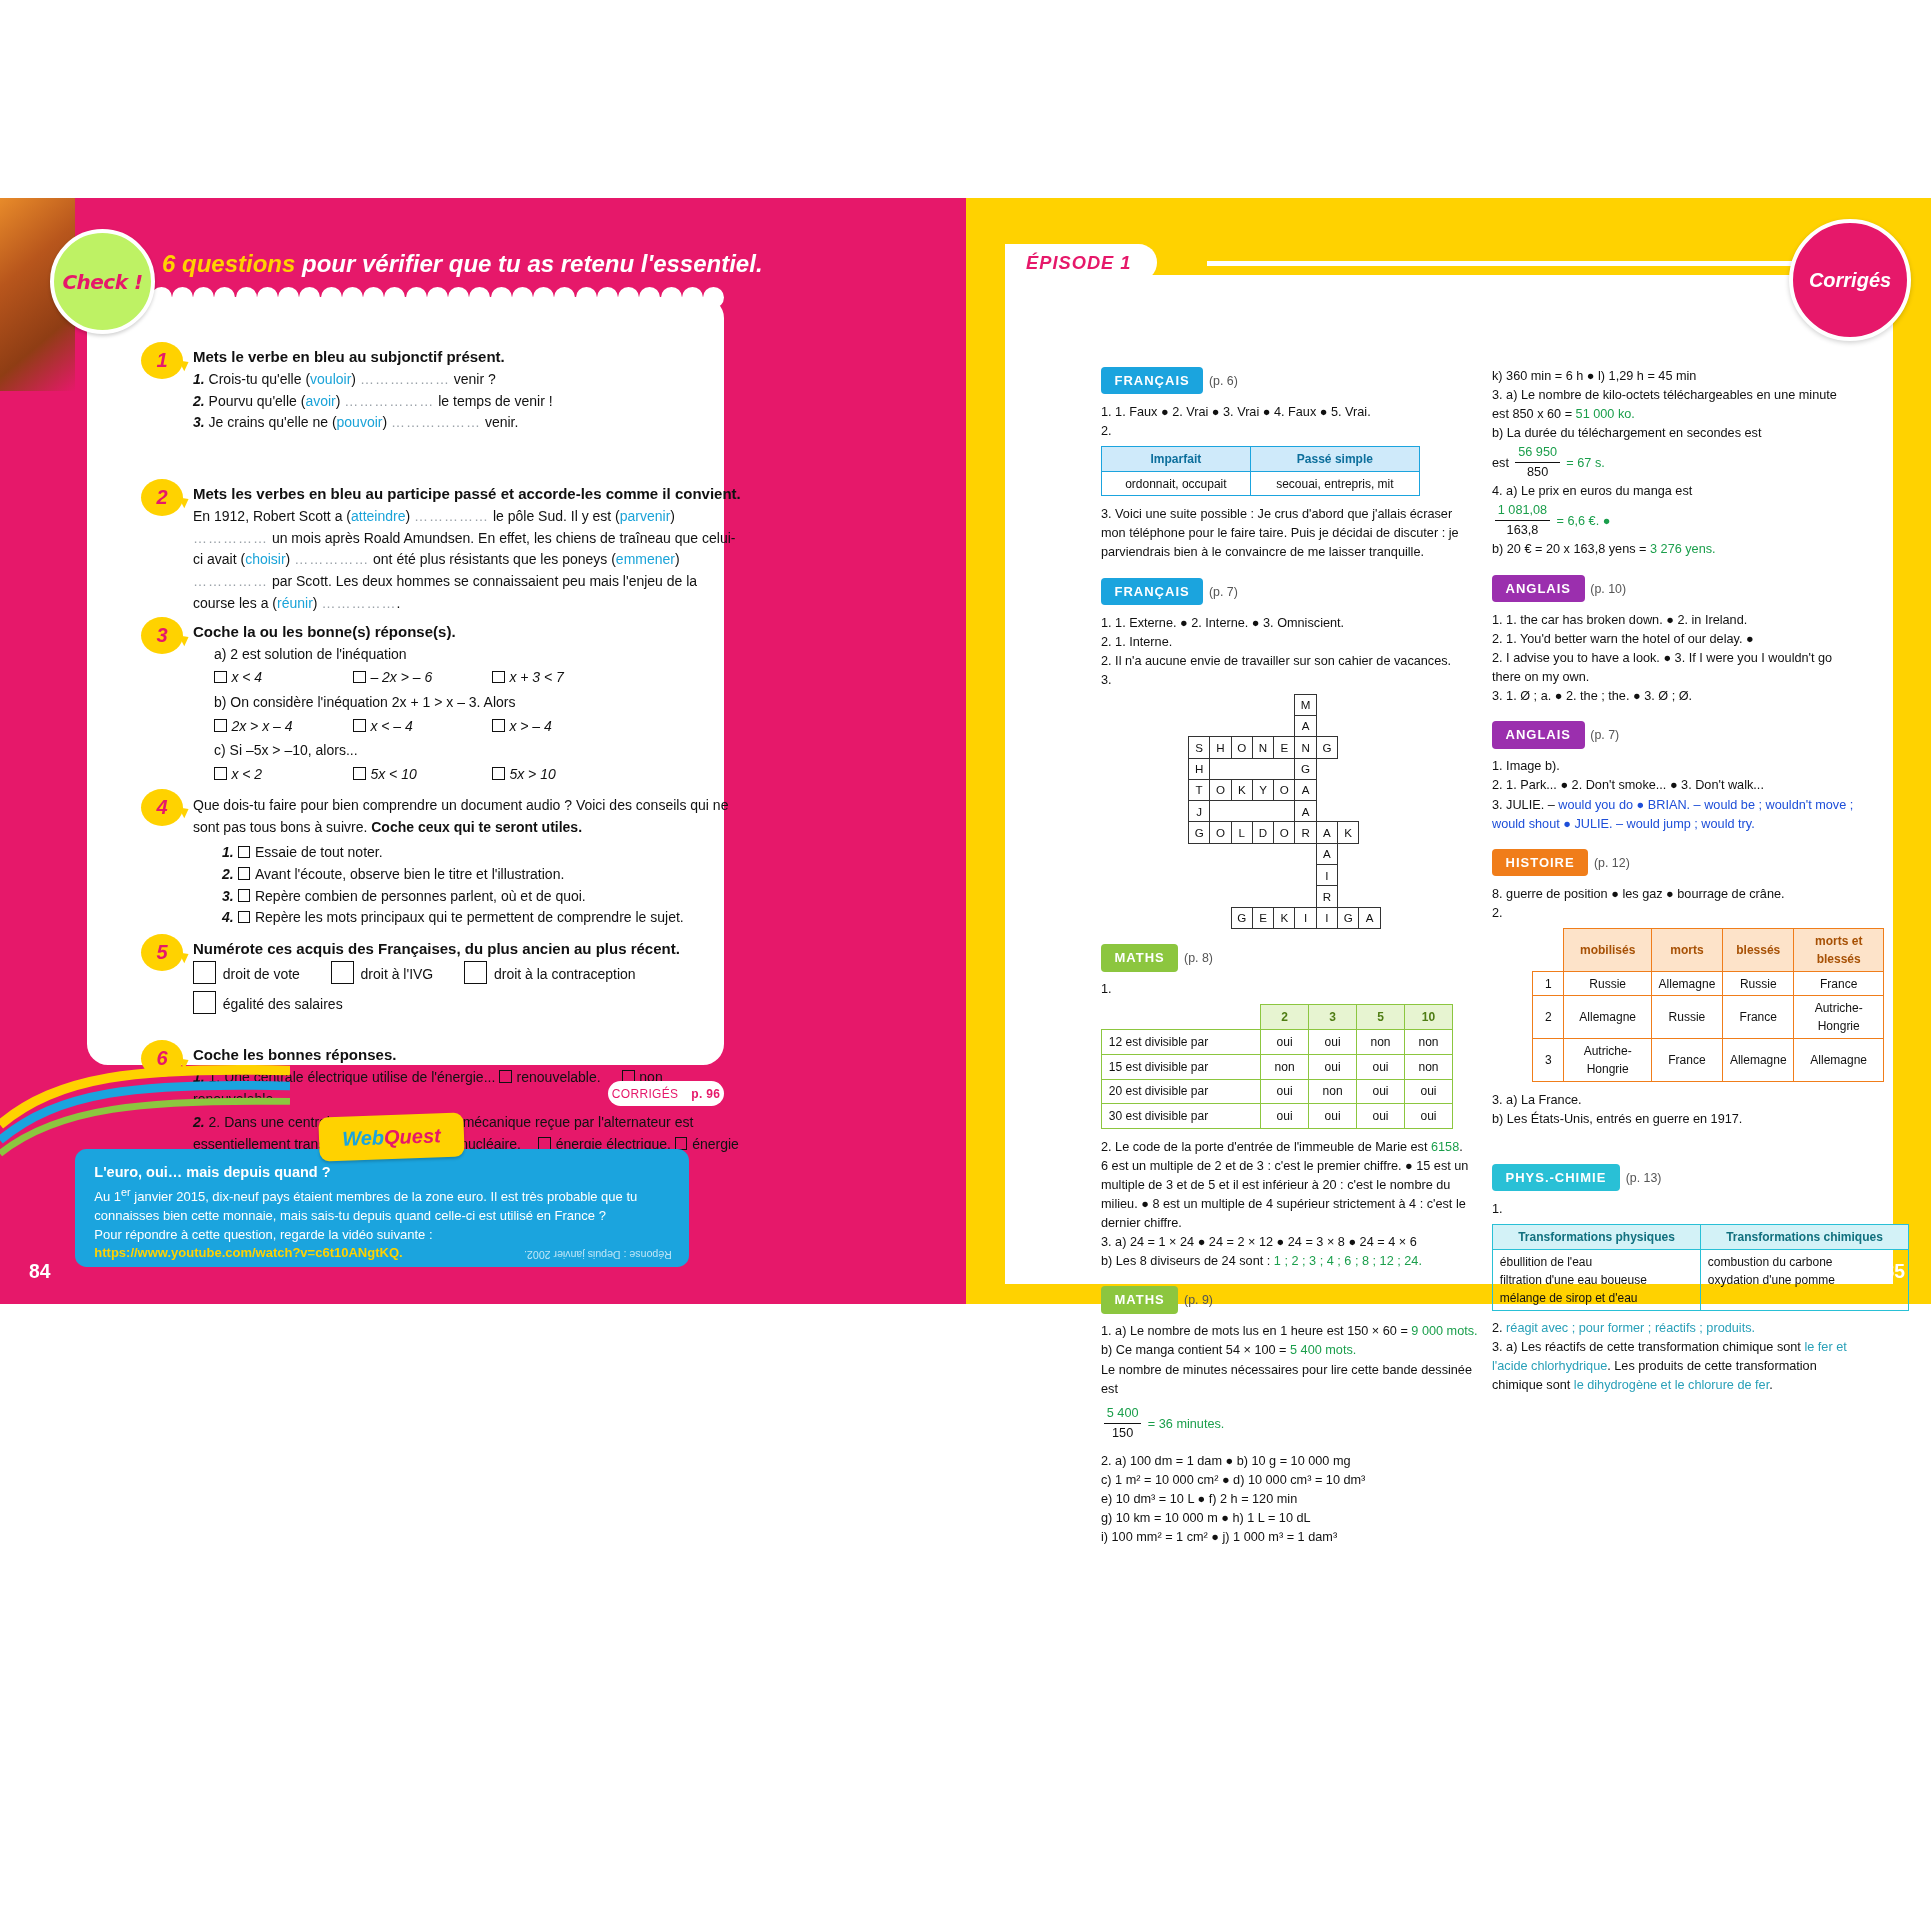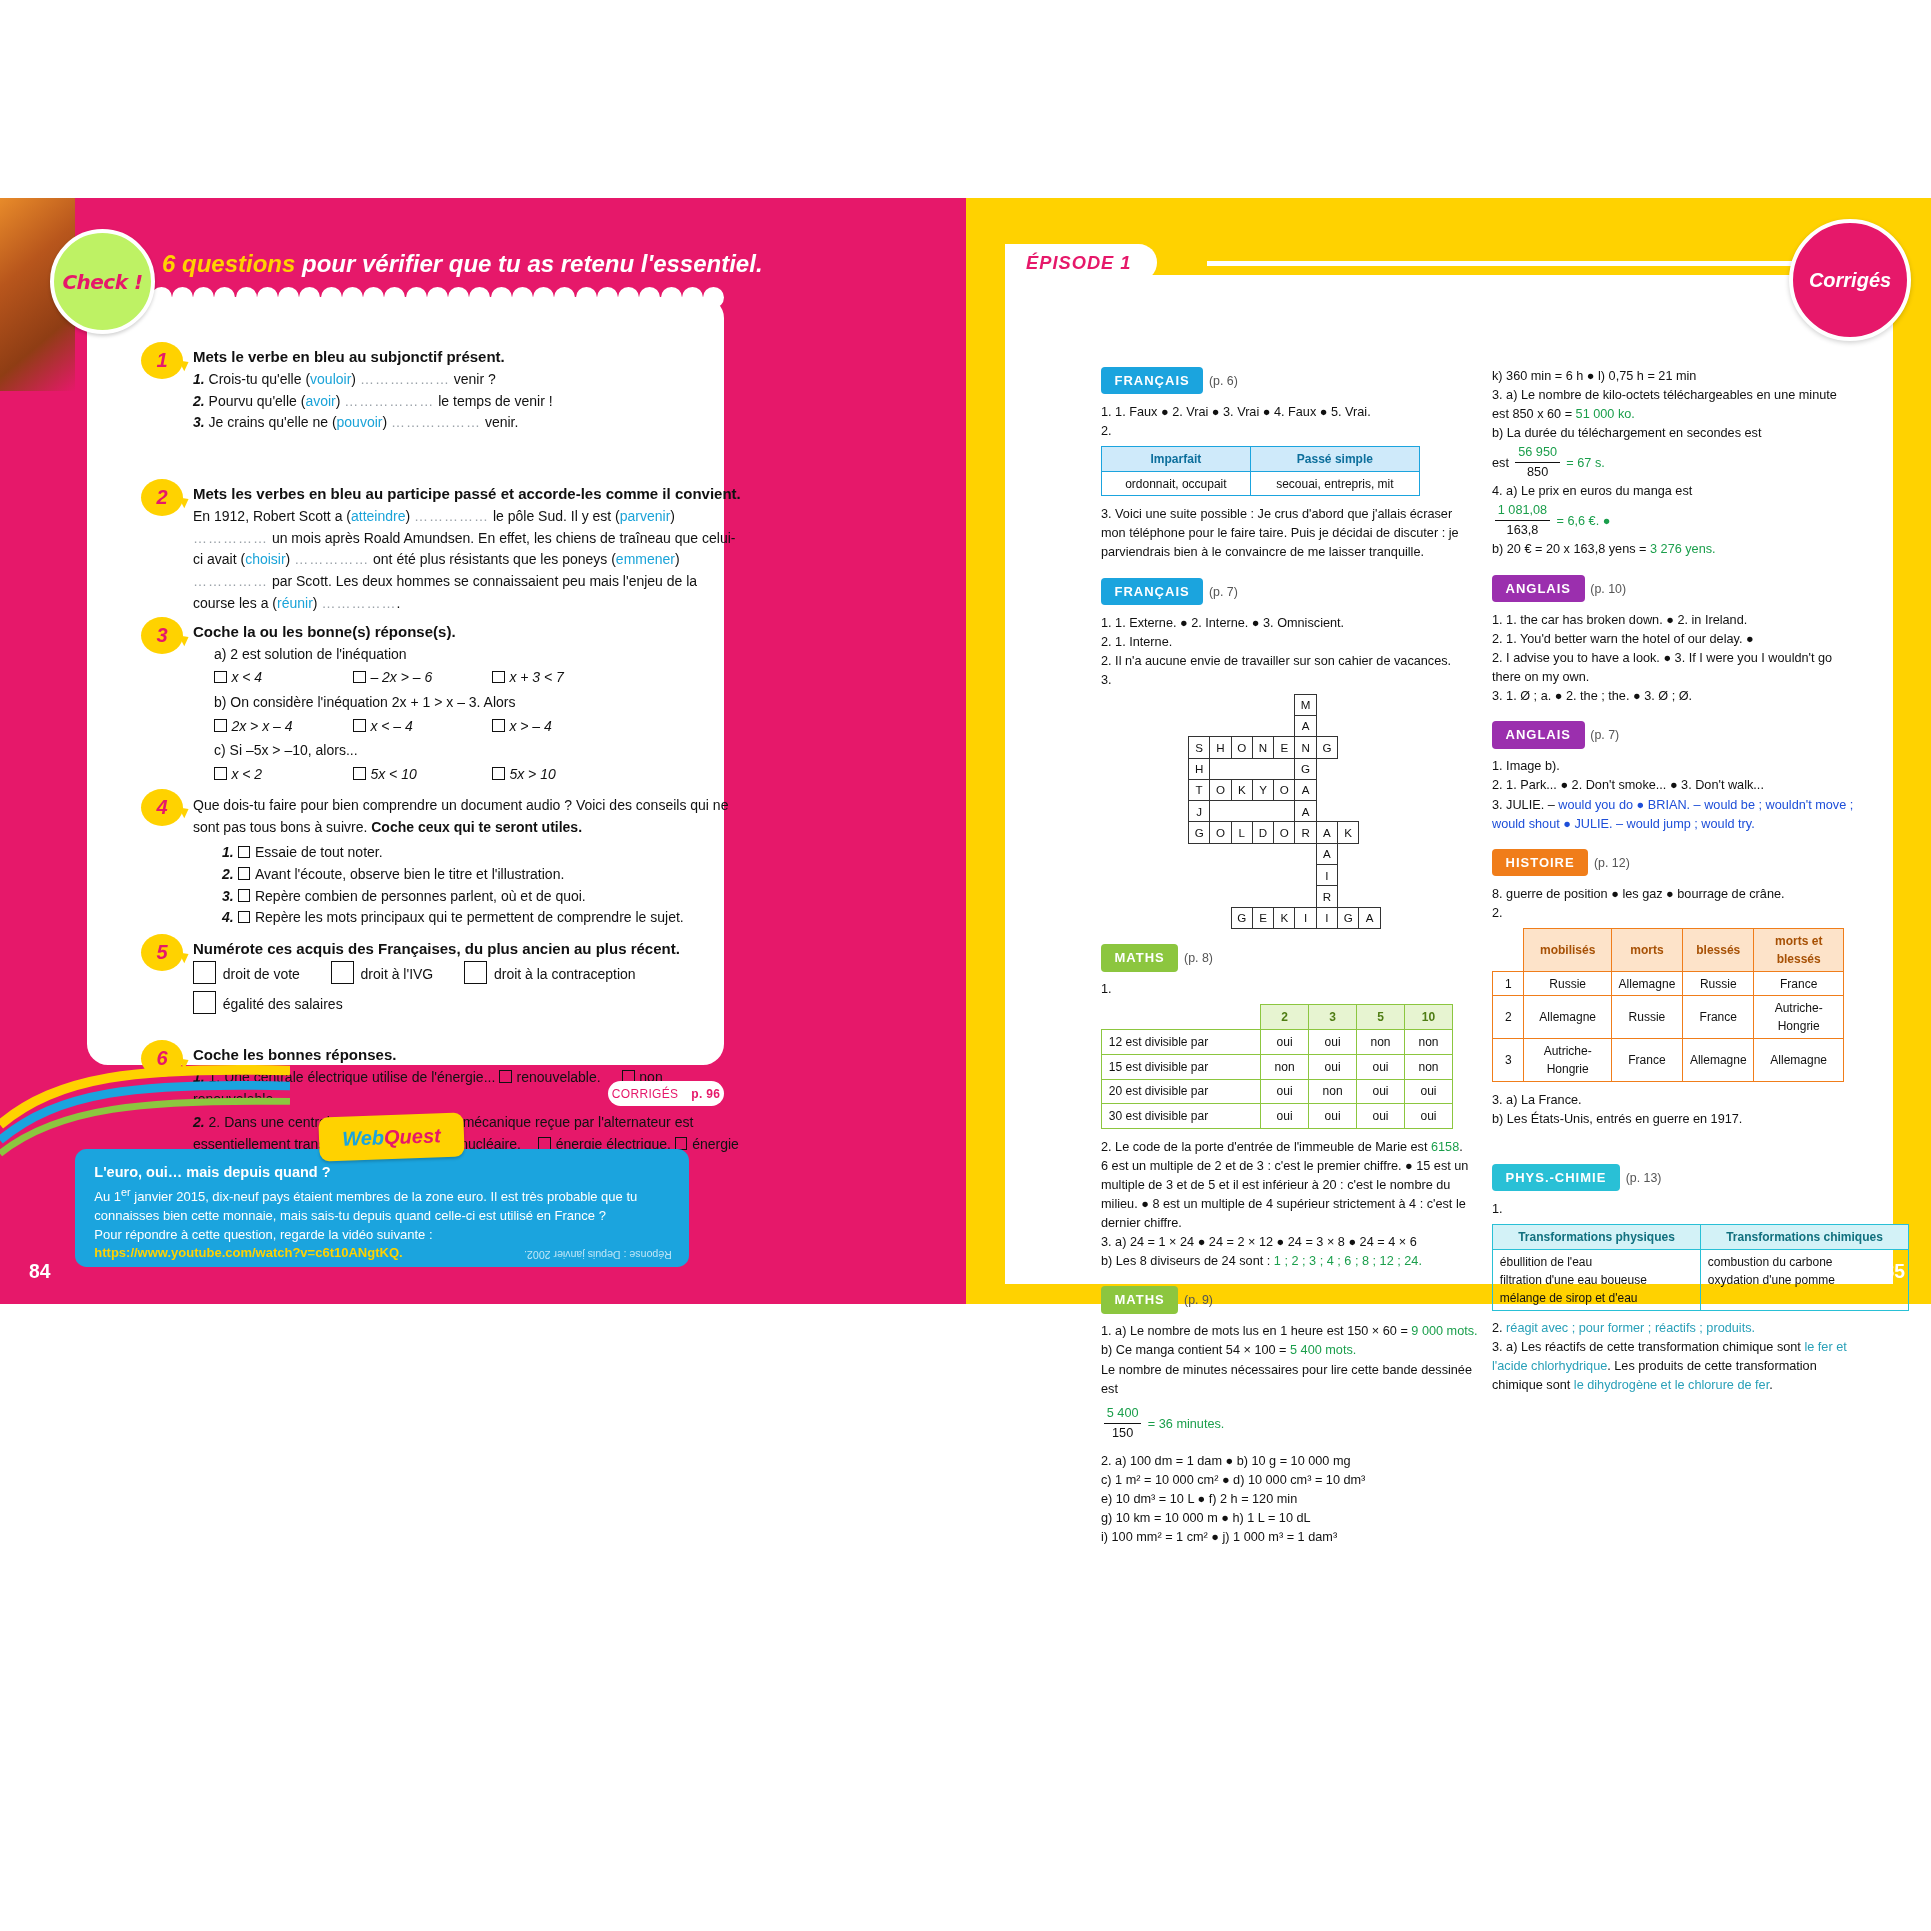--- a/index.html
+++ b/index.html
@@ -469,21 +469,21 @@
       <span class="grn">= 36 minutes.</span>
     </div>
     <div class="blk">2. a) 100 dm = 1 dam ● b) 10 g = 10 000 mg</div>
     <div>c) 1 m² = 10 000 cm² ● d) 10 000 cm³ = 10 dm³</div>
     <div>e) 10 dm³ = 10 L ● f) 2 h = 120 min</div>
     <div>g) 10 km = 10 000 m ● h) 1 L = 10 dL</div>
     <div>i) 100 mm² = 1 cm² ● j) 1 000 m³ = 1 dam³</div>
   </div>
 
   <div class="col colB">
-    <div>k) 360 min = 6 h ● l) 0,75 h = 21 min</div>
+    <div>k) 360 min = 6 h ● l) 1,29 h = 45 min</div>
     <div><span>3. a) Le nombre de kilo-octets téléchargeables en une minute est 850 x 60 = </span><span class="grn">51 000 ko.</span></div>
     <div>b) La durée du téléchargement en secondes est</div>
     <div>est
       <span class="frac"><span class="n grn">56 950</span><span class="d">850</span></span>
       <span class="grn">= 67 s.</span>
     </div>
     <div>4. a) Le prix en euros du manga est</div>
     <div>
       <span class="frac"><span class="n grn">1 081,08</span><span class="d">163,8</span></span>
       <span class="grn">= 6,6 €. ●</span>
@@ -497,21 +497,21 @@
     <div>3. 1. Ø ; a. ● 2. the ; the. ● 3. Ø ; Ø.</div>
 
     <div class="blk" style="margin-top:15.4px;"><span class="subj s-an">ANGLAIS</span><span class="pp">(p. 7)</span></div>
     <div class="blk">1. Image b).</div>
     <div>2. 1. Park... ● 2. Don't smoke... ● 3. Don't walk...</div>
     <div><span>3. JULIE. – </span><span class="blue" style="color:#1d4ed8;">would you do ● BRIAN. – would be ; wouldn't move ; would shout ● JULIE. – would jump ; would try.</span></div>
 
     <div class="blk" style="margin-top:15.4px;"><span class="subj s-hi">HISTOIRE</span><span class="pp">(p. 12)</span></div>
     <div class="blk">8. guerre de position ● les gaz ● bourrage de crâne.</div>
     <div>2.</div>
-    <table class="t o" style="width:352px;">
+    <table class="t o" style="width:352px;margin-left:40px;">
       <tbody>
             <tr>
         <th style="border:none;background:#fff;width:17.4px;"></th>
         <th>mobilisés</th>
         <th>morts</th>
         <th>blessés</th>
         <th>morts et blessés</th>
       </tr>
       <tr>
               <td>1</td>

